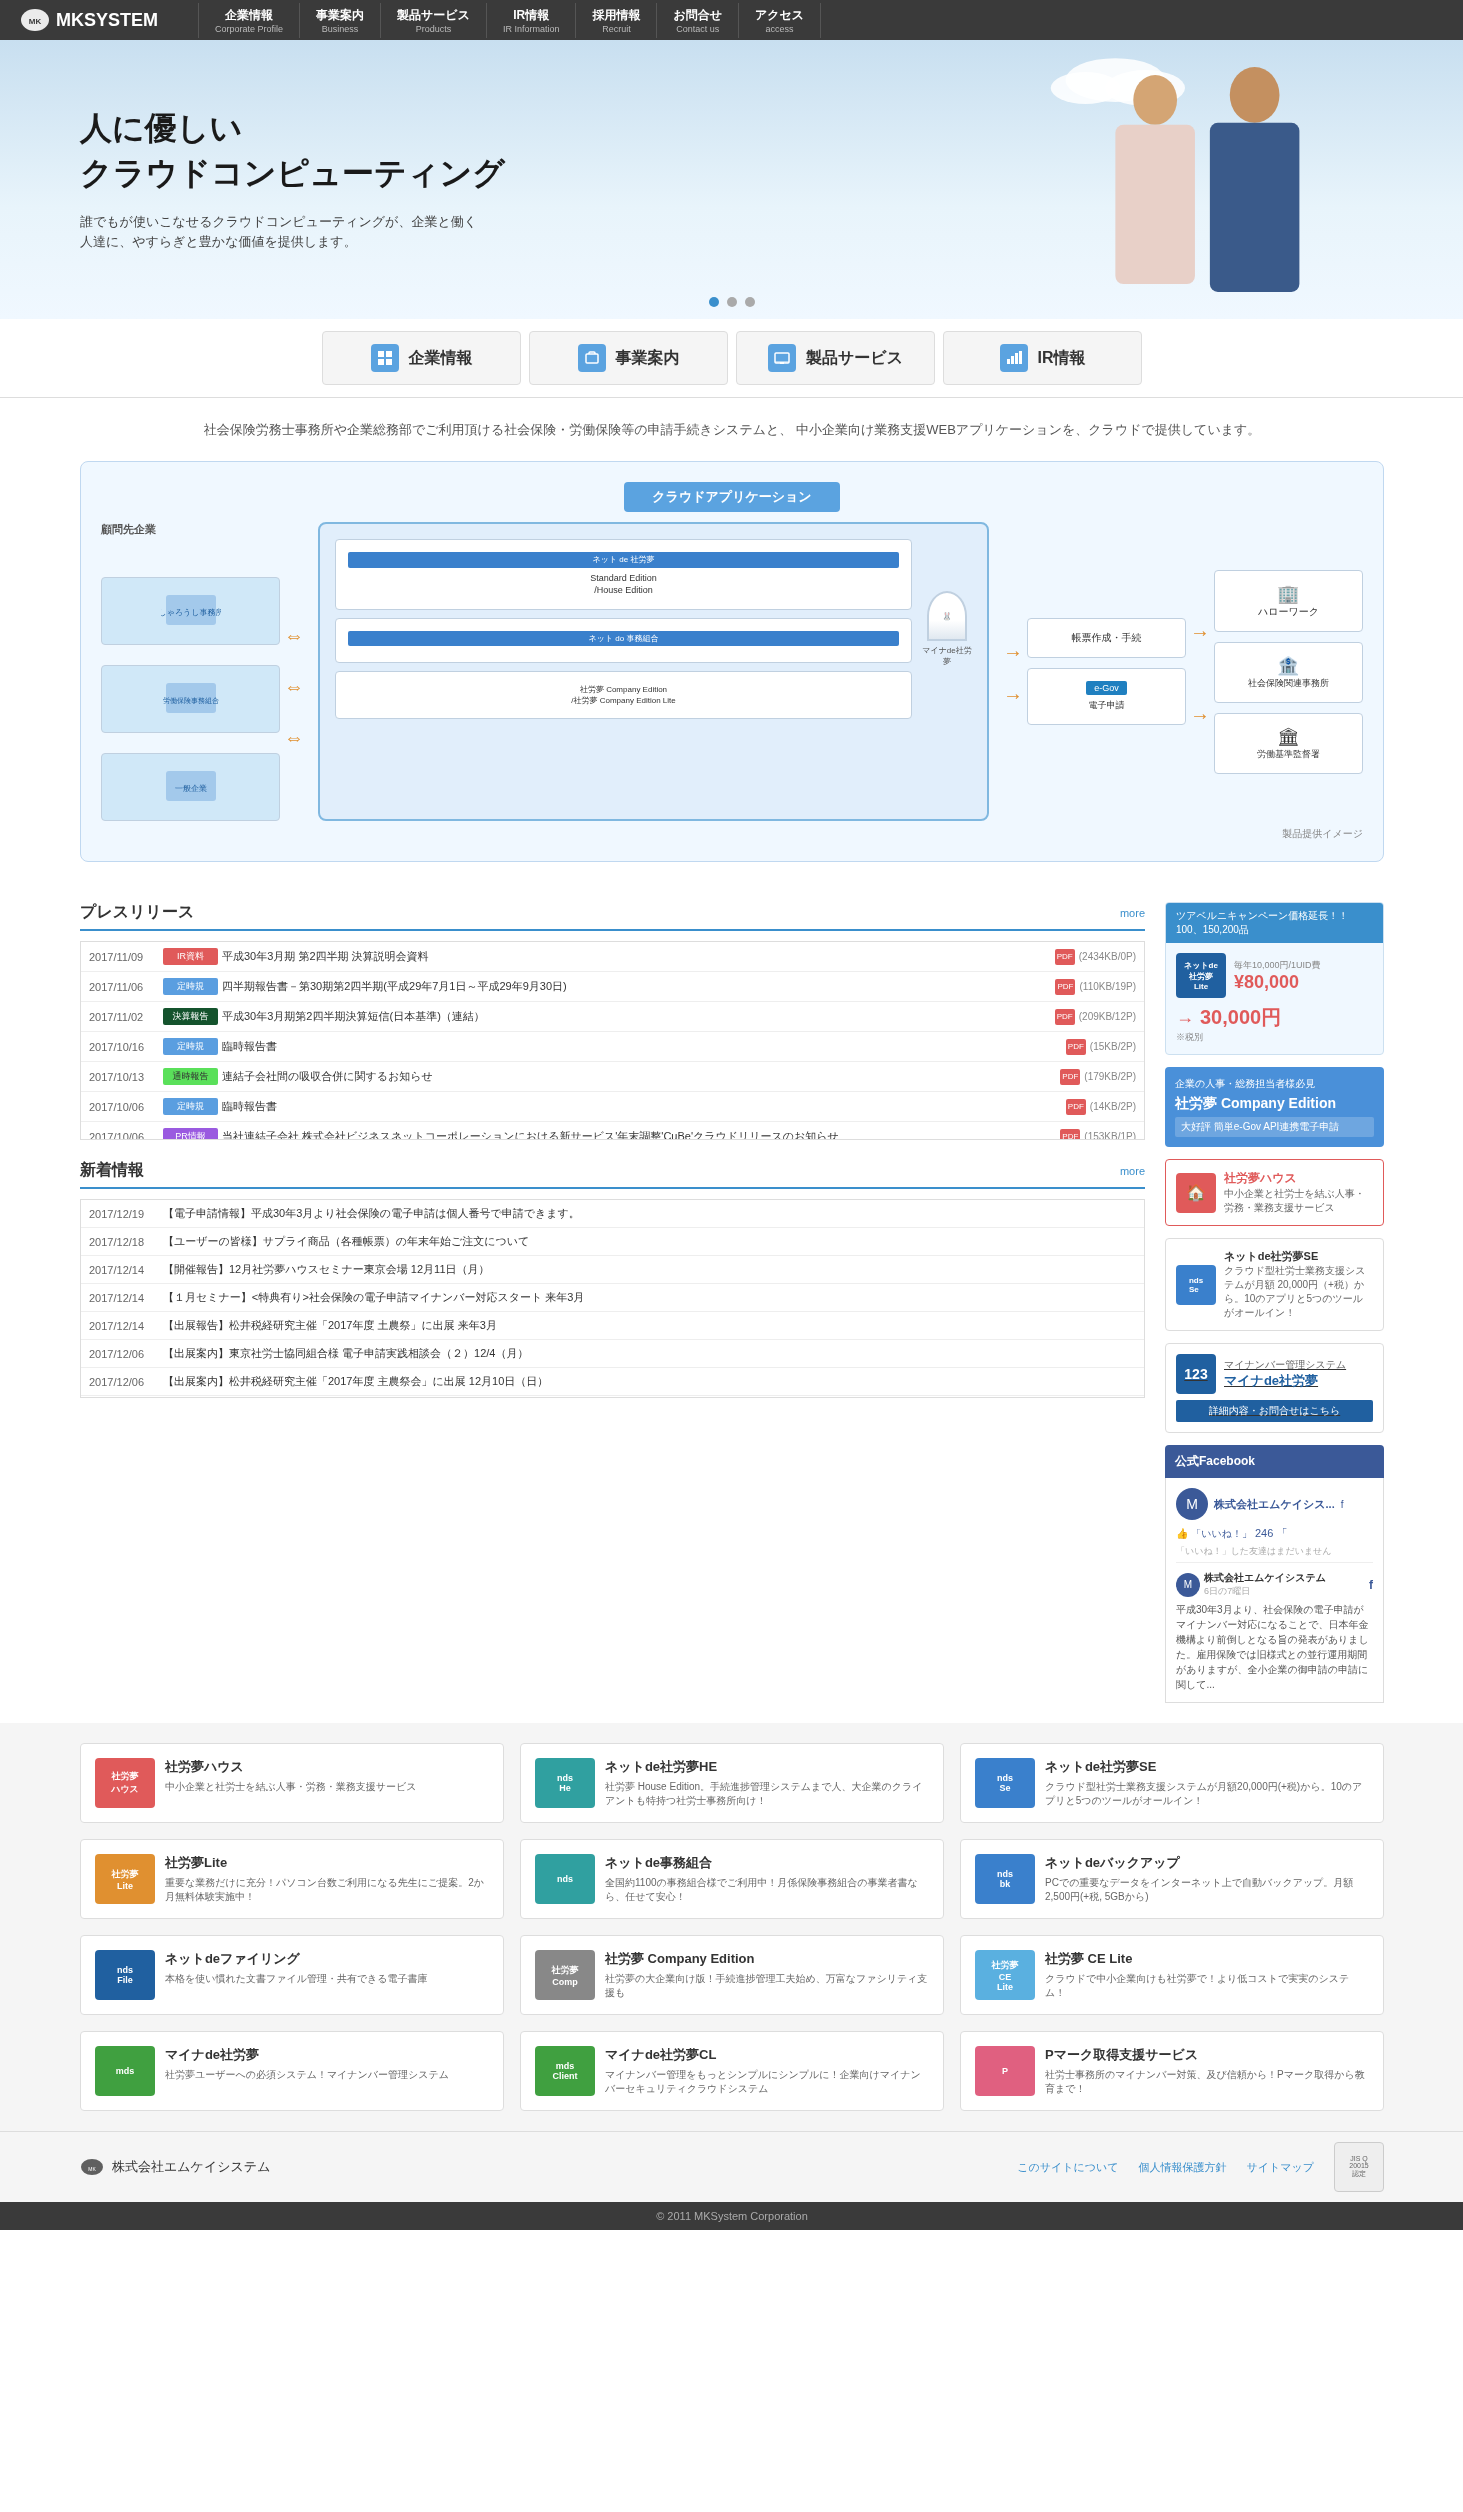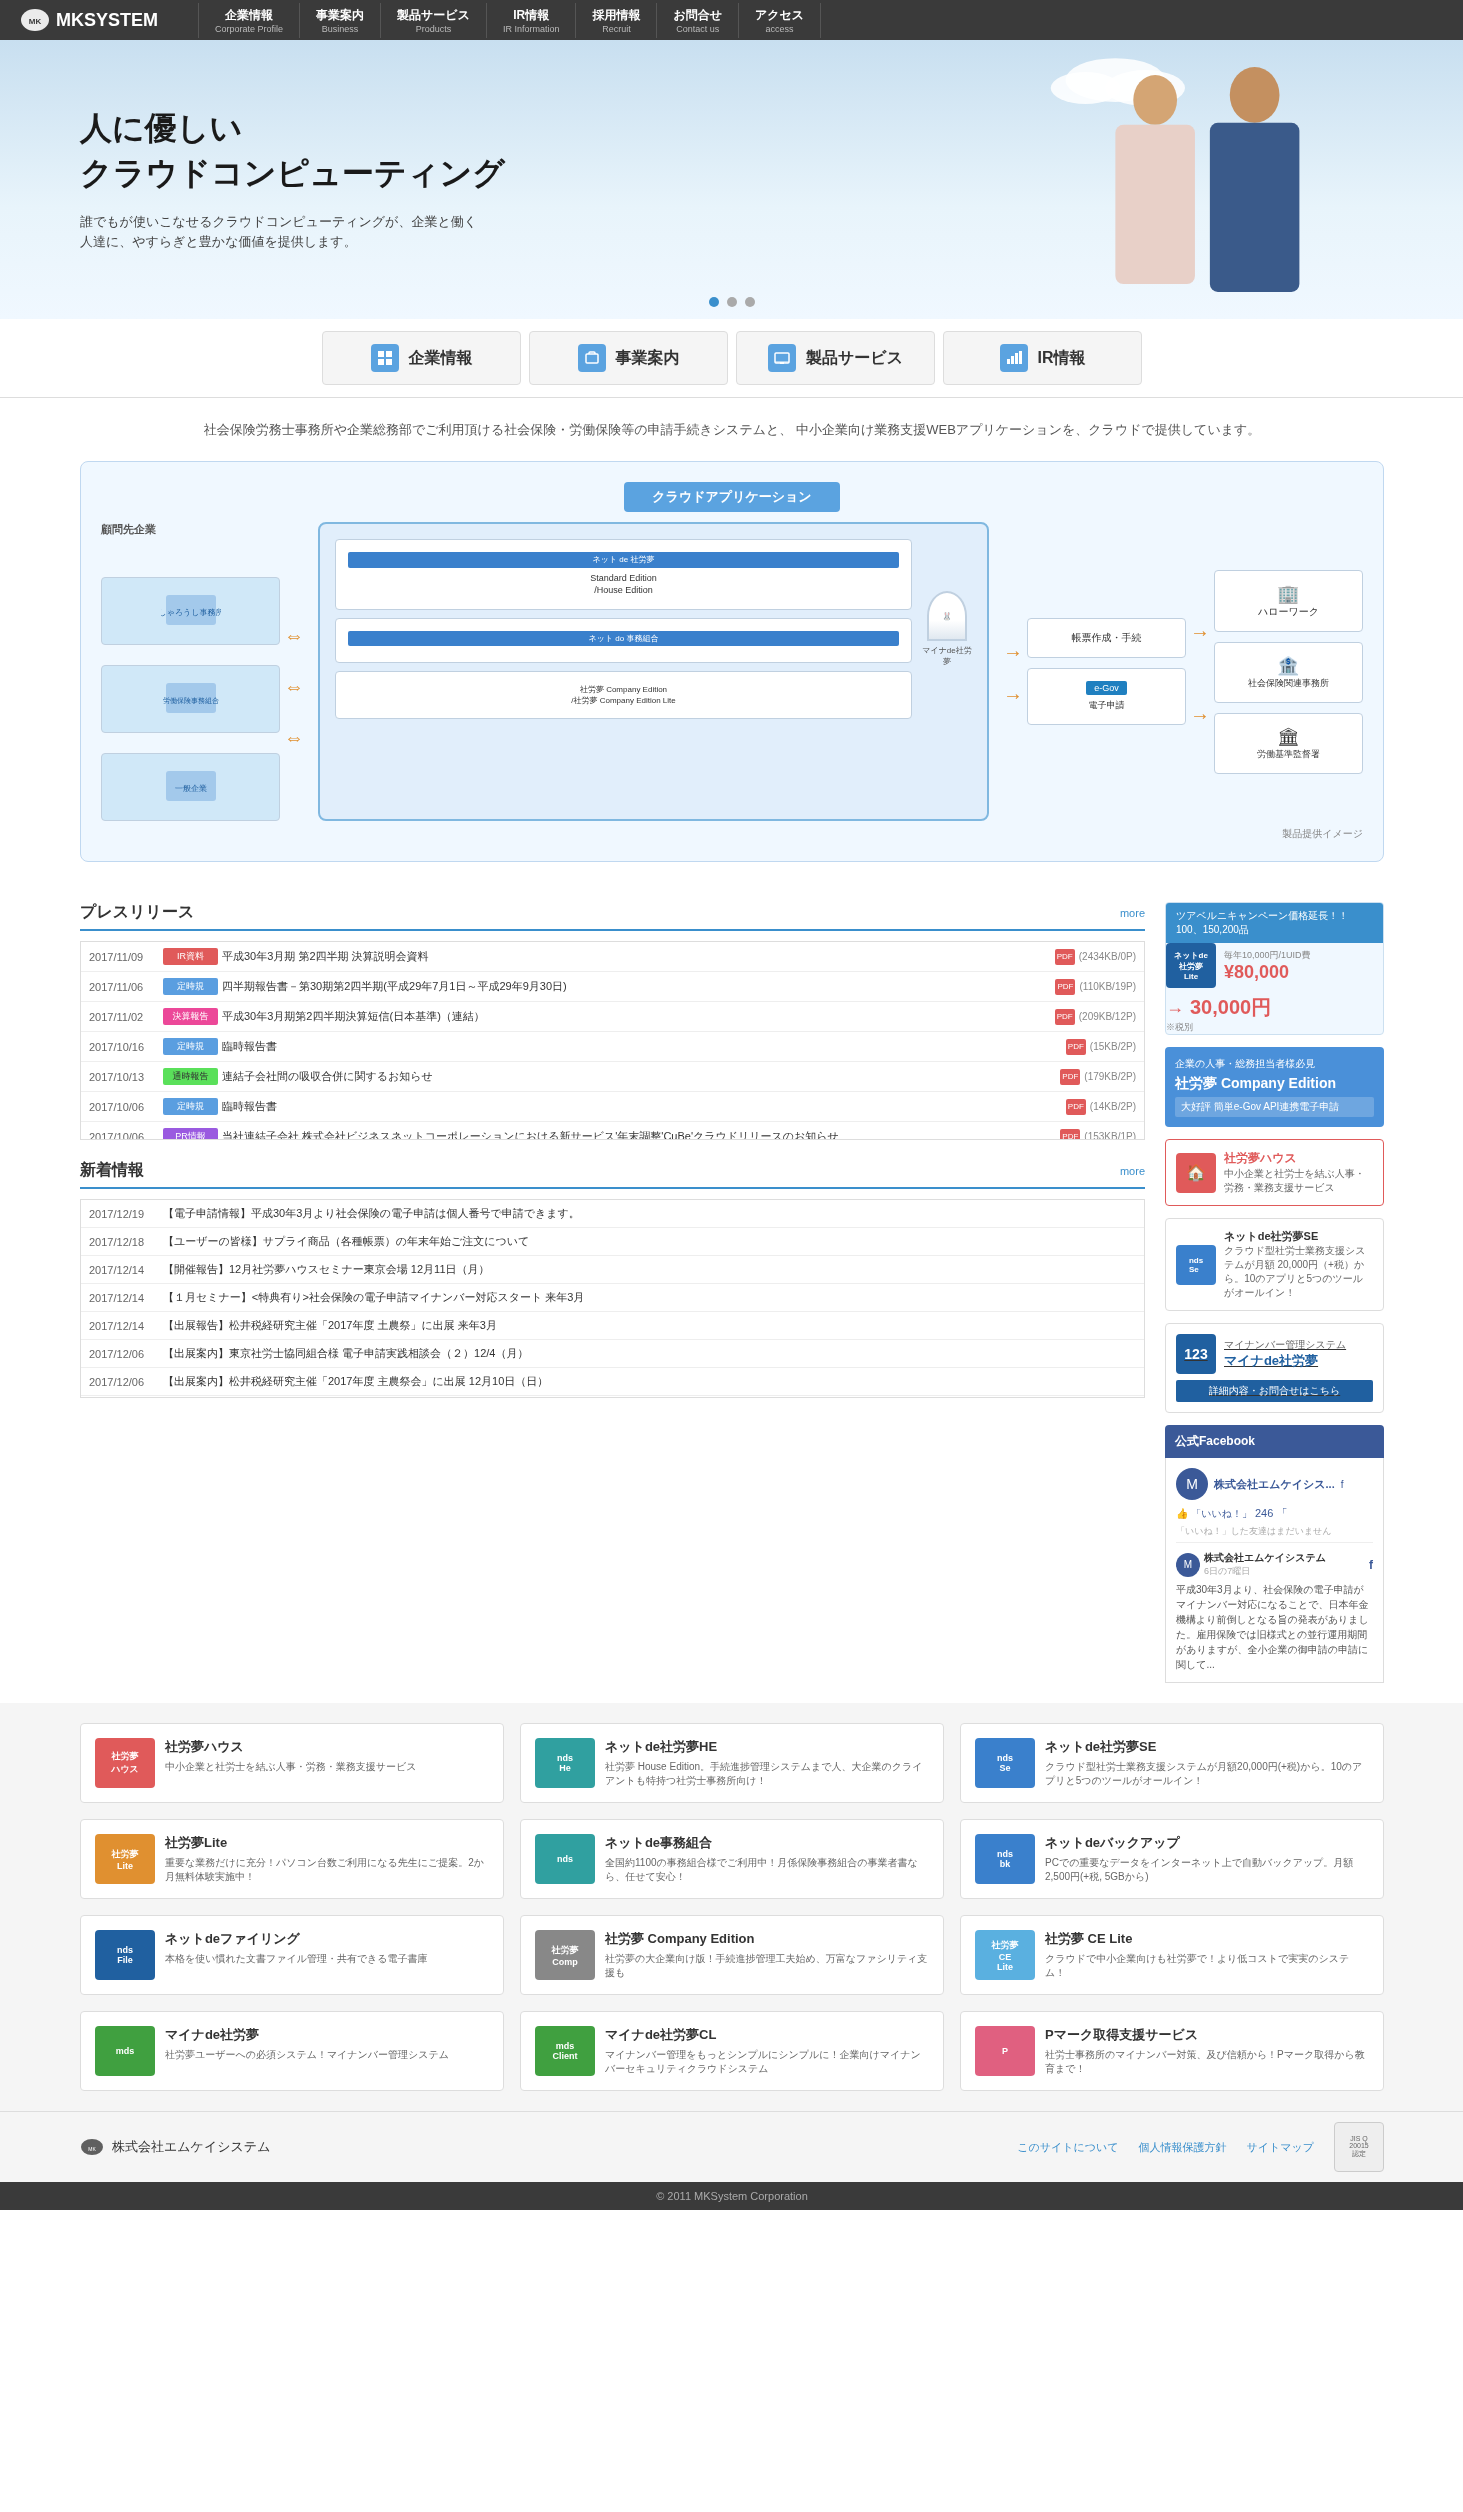--- a/index.html
+++ b/index.html
@@ -43,31 +43,31 @@
     .section-title { font-size: 16px; font-weight: bold; color: #333; }
     .more-link { color: #3a8fcc; font-size: 11px; cursor: pointer; }
 
     .news-list { border: 1px solid #ddd; margin-bottom: 20px; }
     .news-item { display: flex; align-items: center; gap: 4px; padding: 6px 8px; border-bottom: 1px solid #eee; font-size: 11px; }
     .news-item:last-child { border-bottom: none; }
     .news-date { color: #666; white-space: nowrap; width: 70px; }
     .news-badge { padding: 2px 6px; border-radius: 2px; font-size: 9px; color: #fff; white-space: nowrap; width: 55px; text-align: center; }
     .badge-ir { background: #e05a5a; }
     .badge-def { background: #5a9ee0; }
-    .badge-ketsugi { background: #ec4899; }
+    .badge-ketsugi { background: #14532d; }
     .badge-tsuho { background: #5ae05a; color: #333; }
     .badge-pr { background: #9a5ae0; }
     .news-title { flex: 1; color: #333; }
     .news-size { color: #888; font-size: 10px; white-space: nowrap; }
     .news-pdf { width: 20px; height: 16px; background: #e05a5a; color: #fff; font-size: 8px; display: flex; align-items: center; justify-content: center; border-radius: 2px; }
 
     
     .sidebar-banner { width: 100%; margin-bottom: 12px; background: #f0f8ff; border: 1px solid #cce0f0; border-radius: 4px; overflow: hidden; }
     .banner-header { background: #3a8fcc; color: #fff; padding: 6px 10px; font-size: 10px; }
-    .banner-body { font-size: 11px; }
+    .banner-body { padding: 10px; font-size: 11px; }
 
     .sidebar-company { background: #4a90d9; color: #fff; padding: 10px; border-radius: 4px; margin-bottom: 12px; font-size: 11px; }
     .sidebar-house { background: #fff; border: 1px solid #e05a5a; border-radius: 4px; padding: 10px; margin-bottom: 12px; display: flex; gap: 8px; align-items: center; }
     .sidebar-se { background: #fff; border: 1px solid #ddd; border-radius: 4px; padding: 10px; margin-bottom: 12px; display: flex; gap: 8px; align-items: center; font-size: 11px; }
     .sidebar-my { background: #fff; border: 1px solid #ddd; border-radius: 4px; padding: 10px; margin-bottom: 12px; font-size: 11px; text-decoration: underline; }
 
     
     .fb-section { background: #3b5998; color: #fff; padding: 8px 10px; border-radius: 4px 4px 0 0; font-size: 12px; font-weight: bold; margin-top: 12px; }
     .fb-content { border: 1px solid #ddd; border-top: none; padding: 10px; font-size: 11px; }
     .fb-like { color: #3b5998; font-size: 11px; }

